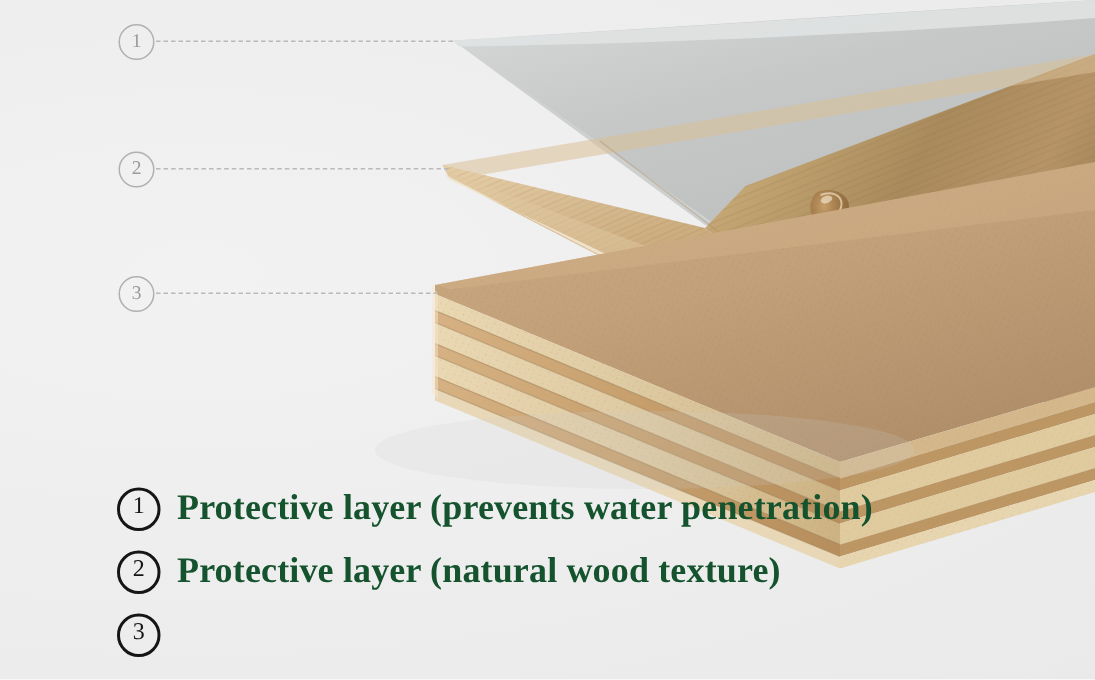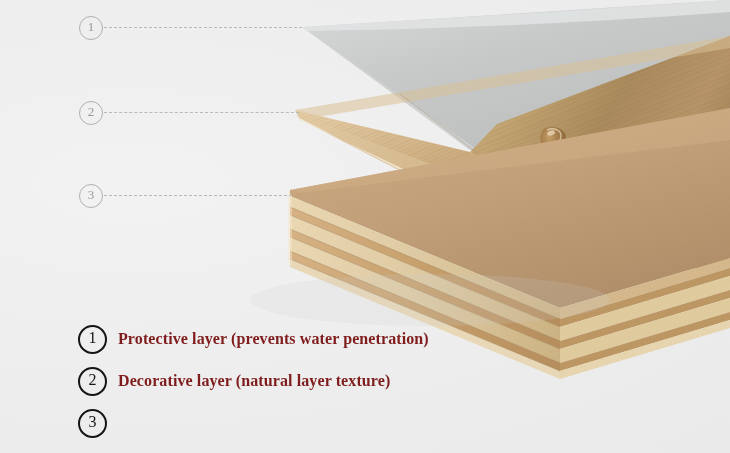--- a/index.html
+++ b/index.html
@@ -67,22 +67,22 @@
     color: #151515;
     font-size: 16px;
     line-height: 22px;
     text-align: center;
     font-family: "Liberation Serif", serif;
     margin-right: 11px;
   }
   .legend-text {
     font-family: "Liberation Serif", serif;
     font-weight: bold;
-    font-size: 16px;
-    color: #7f1d1d;
+    font-size: 24px;
+    color: #14532d;
     white-space: nowrap;
     letter-spacing: .1px;
   }
 </style>
 </head>
 <body>
 
 <div id="stage">
 
   <div class="bg"></div>
@@ -251,20 +251,20 @@
     <div class="leader" style="left:104px; top:195px; width:188px;"></div>
   </div>
 
   <div class="legend">
     <div class="legend-row">
       <span class="legend-num">1</span>
       <span class="legend-text">Protective layer (prevents water penetration)</span>
     </div>
     <div class="legend-row">
       <span class="legend-num">2</span>
-      <span class="legend-text">Decorative layer (natural layer texture)</span>
+      <span class="legend-text">Protective layer (natural wood texture)</span>
     </div>
     <div class="legend-row">
       <span class="legend-num">3</span>
     </div>
   </div>
 
 </div>
 
 </body></html>

